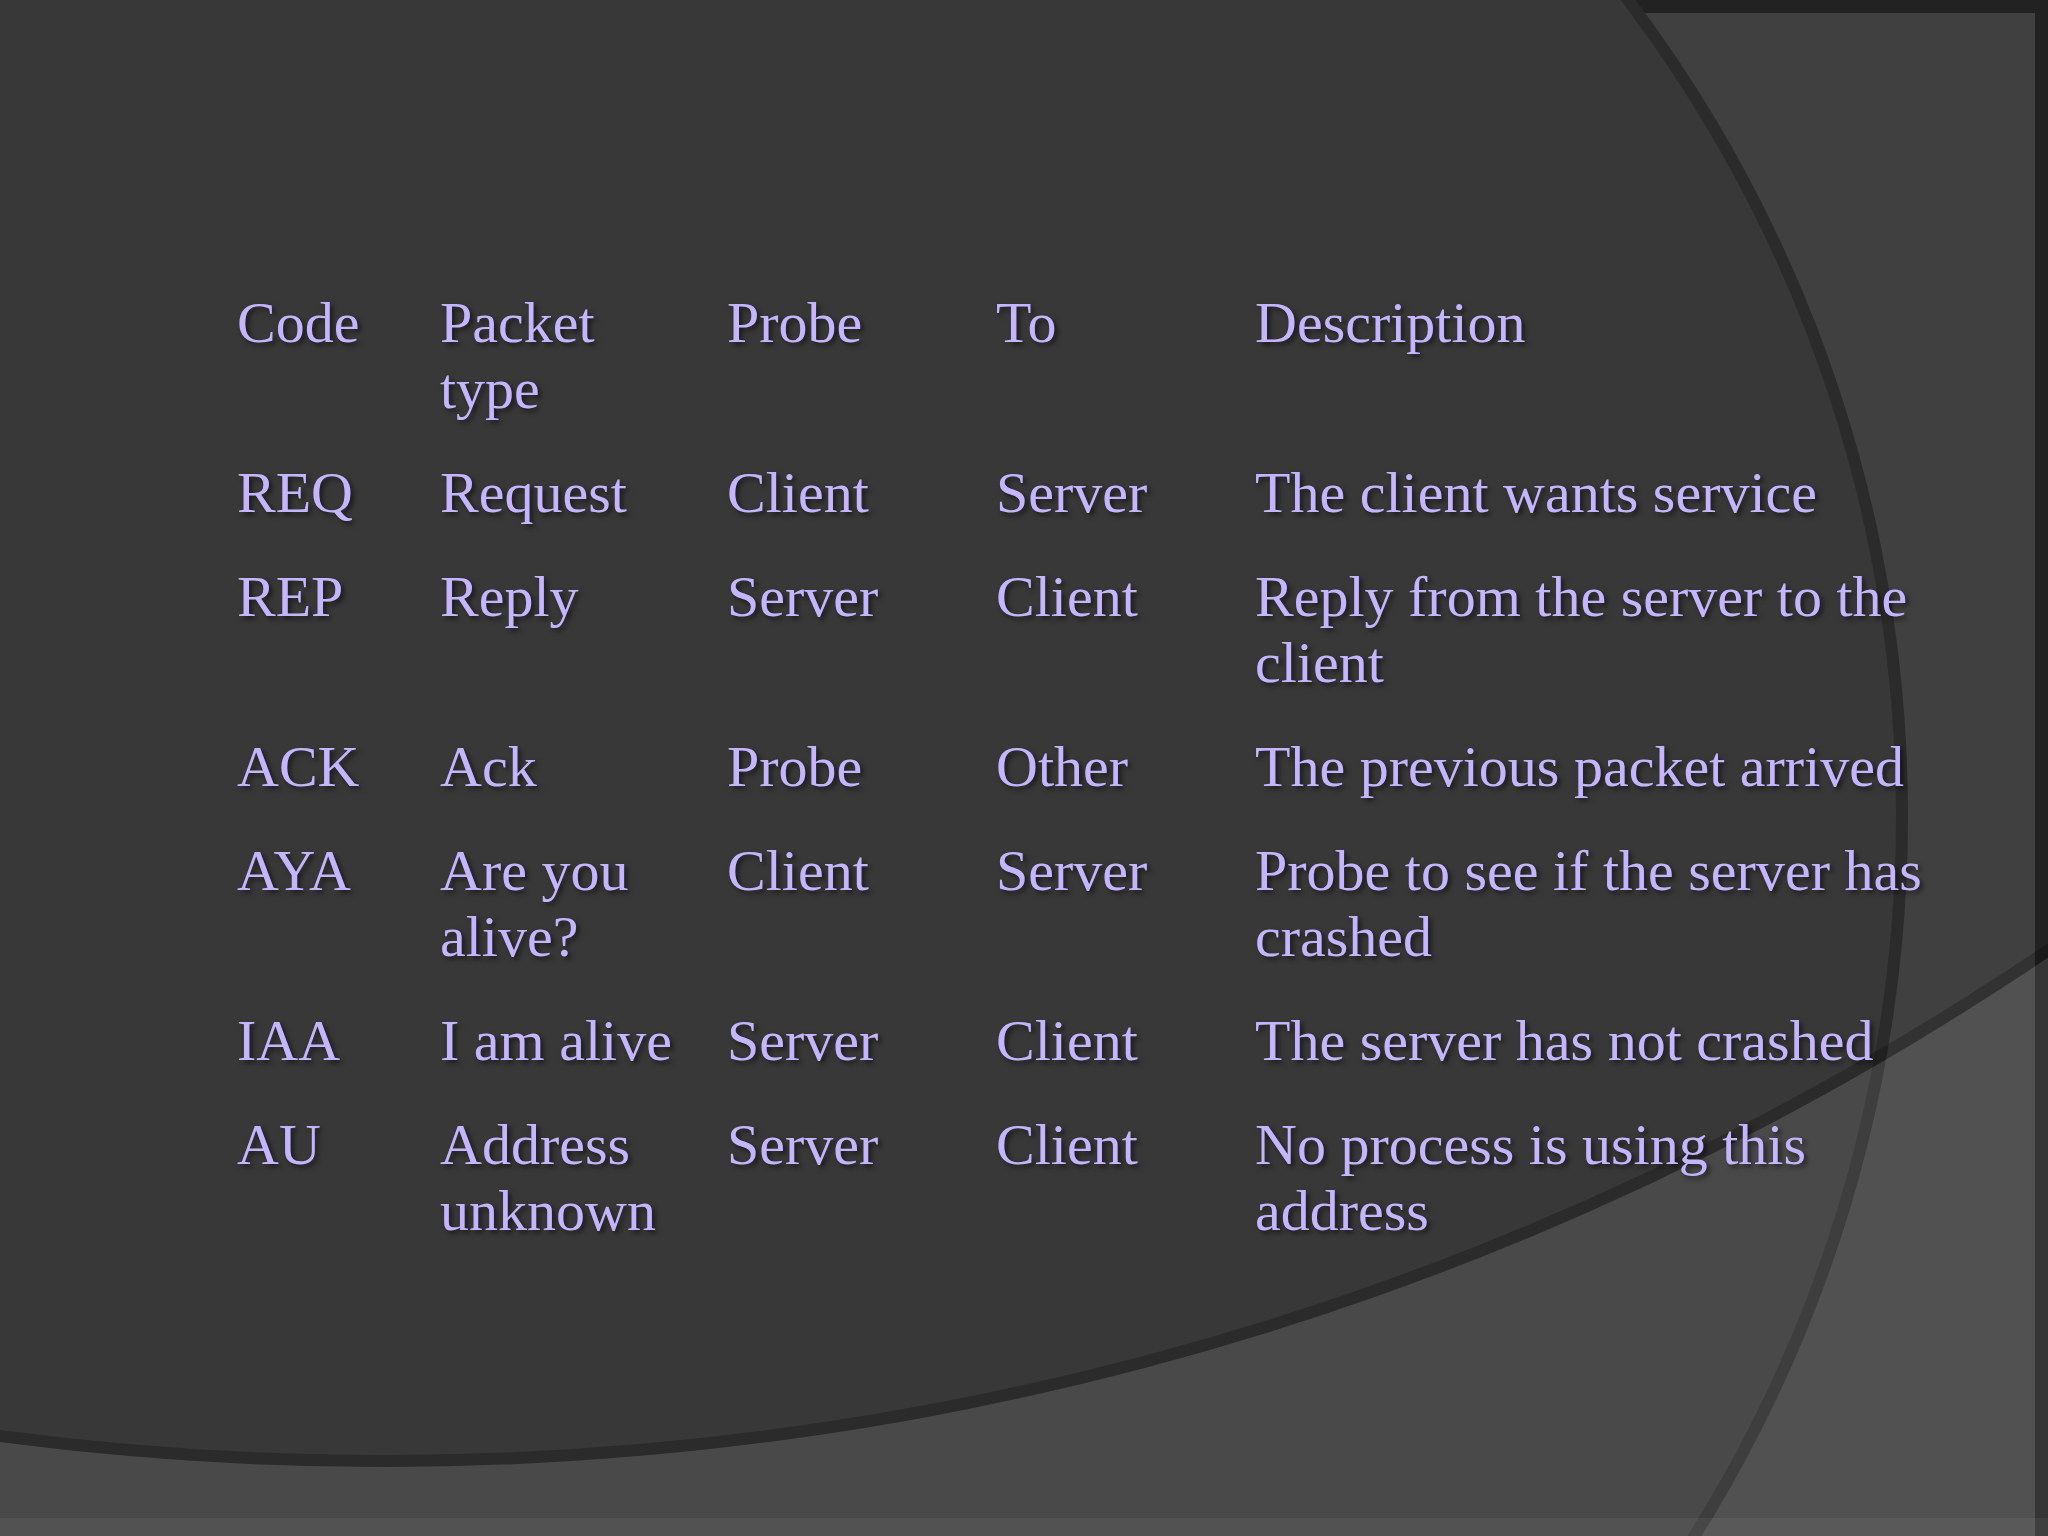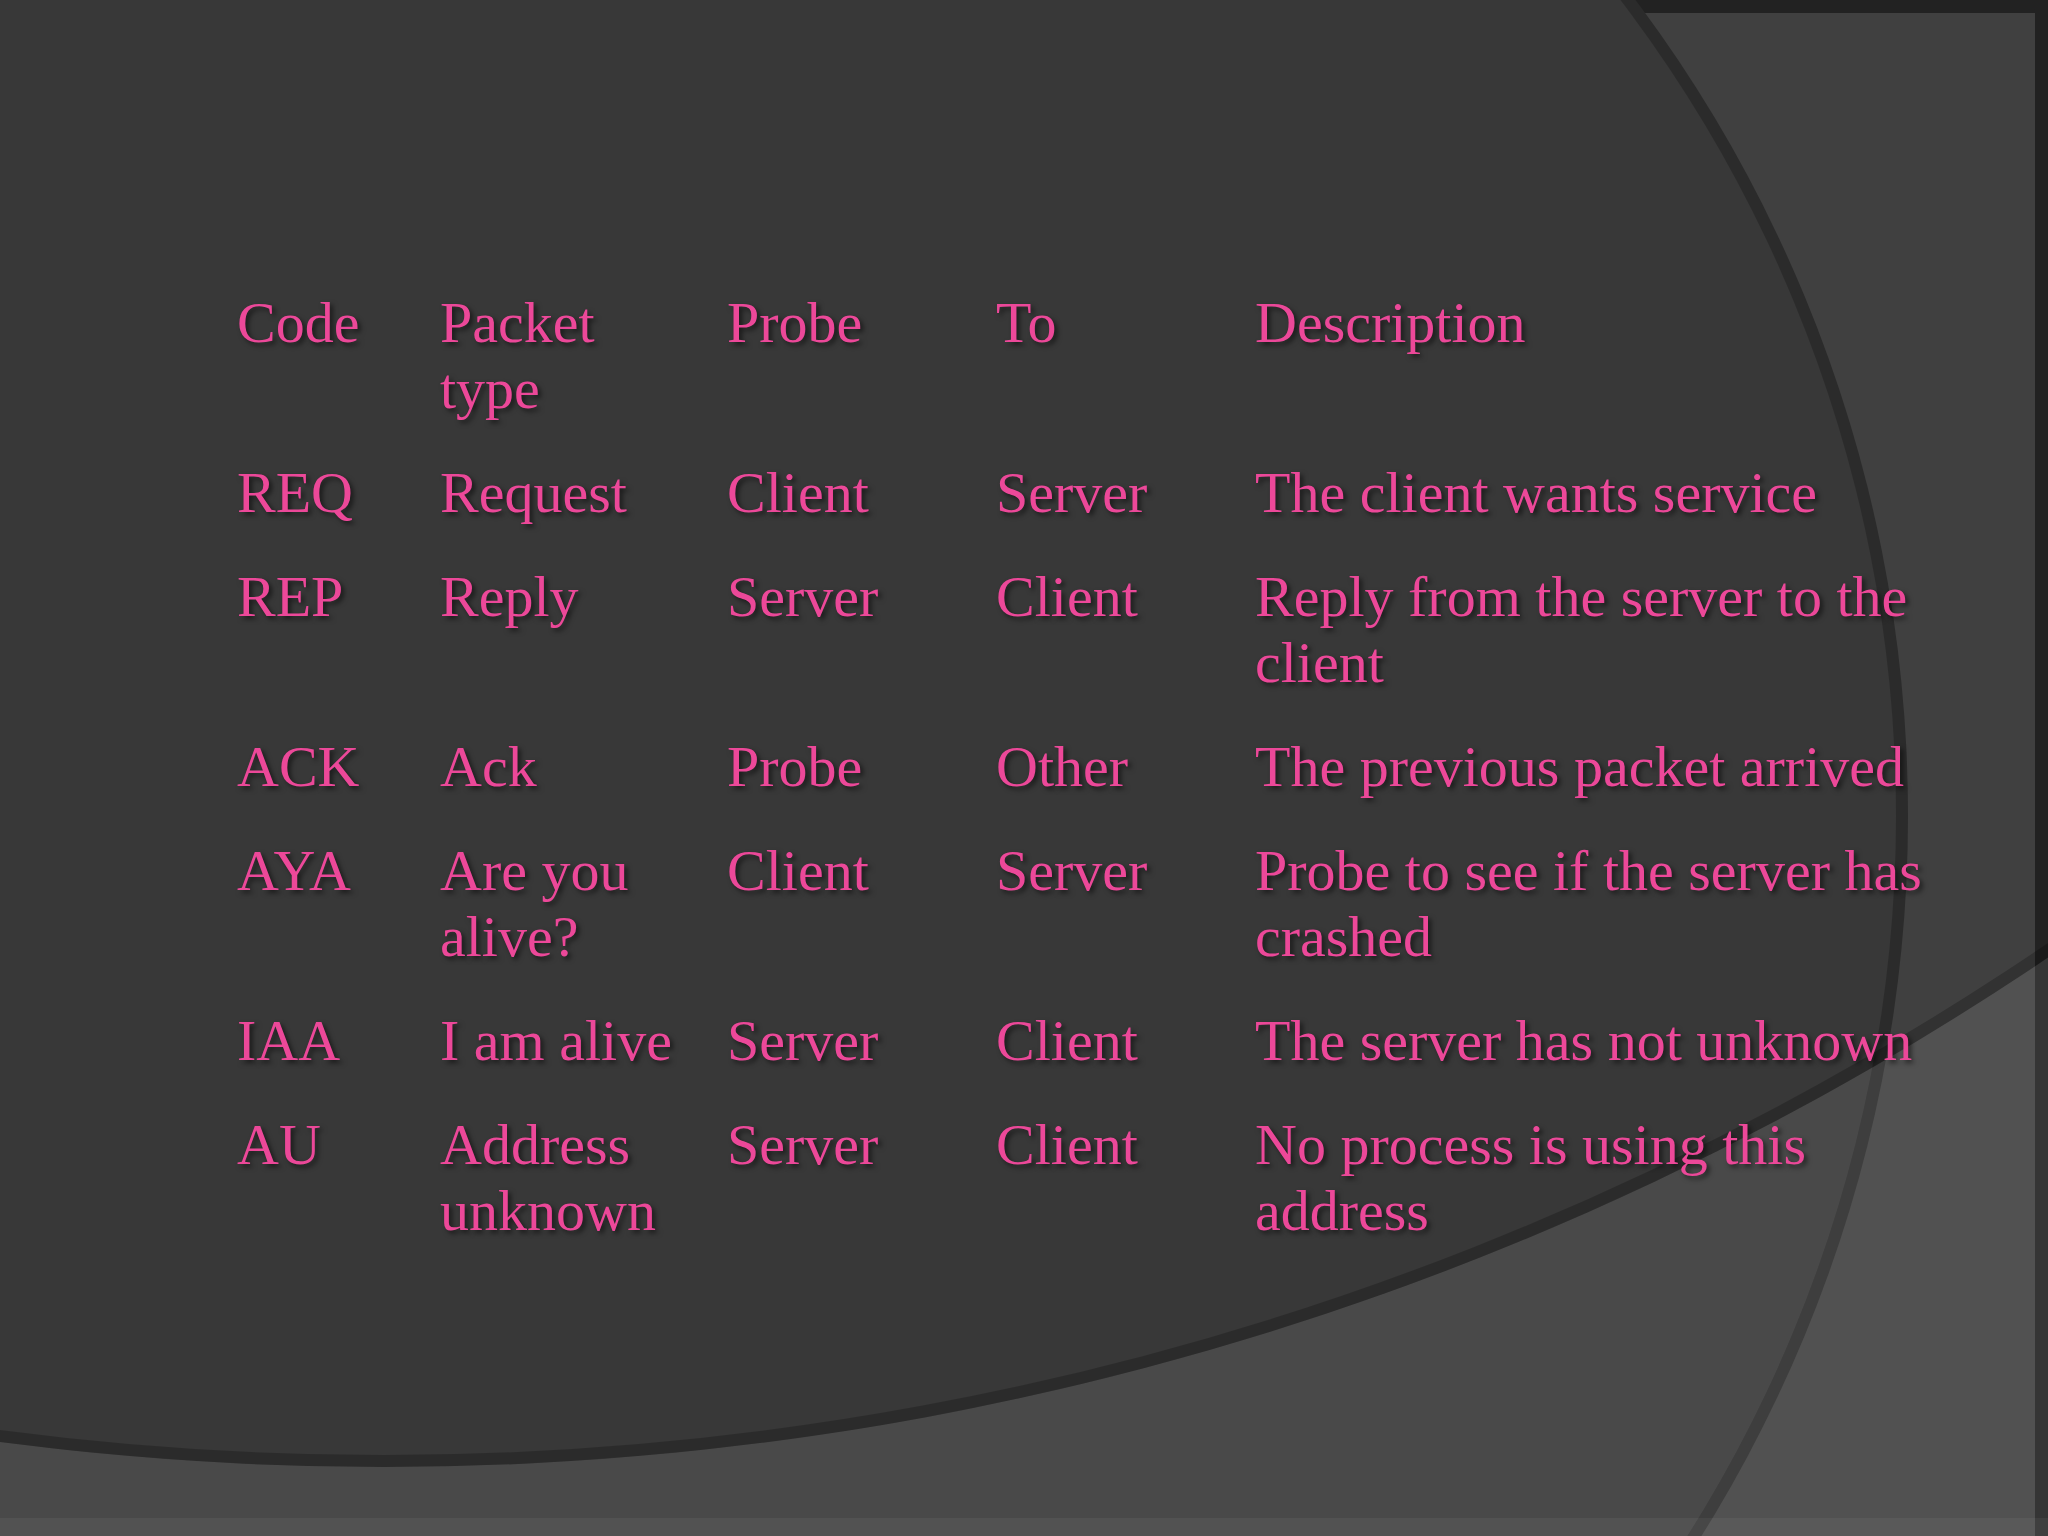--- a/index.html
+++ b/index.html
@@ -27,21 +27,21 @@
     box-shadow: 0 0 0 4000px rgba(255,255,255,0.09);
     box-sizing: border-box;
   }
   .bottom-strip { left: 0; top: 1518px; width: 2048px; height: 18px; background: rgba(255,255,255,0.05); }
 
   table.packet-table {
     position: absolute;
     left: 237px; top: 290px;
     border-collapse: collapse;
     table-layout: fixed;
-    color: #ec4899;
+    color: #c4b5fd;
     font-size: 58px;
     line-height: 66px;
   }
   .packet-table th, .packet-table td {
     padding: 0 0 38px 0;
     text-align: left;
     vertical-align: top;
     font-weight: normal;
     white-space: pre-line;
     text-shadow: 3px 3px 5px rgba(0,0,0,0.55);
@@ -113,21 +113,21 @@
         <td>Client</td>
         <td>Server</td>
         <td>Probe to see if the server has
 crashed</td>
       </tr>
       <tr>
         <td>IAA</td>
         <td>I am alive</td>
         <td>Server</td>
         <td>Client</td>
-        <td>The server has not unknown</td>
+        <td>The server has not crashed</td>
       </tr>
       <tr>
         <td>AU</td>
         <td>Address
 unknown</td>
         <td>Server</td>
         <td>Client</td>
         <td>No process is using this
 address</td>
       </tr>

